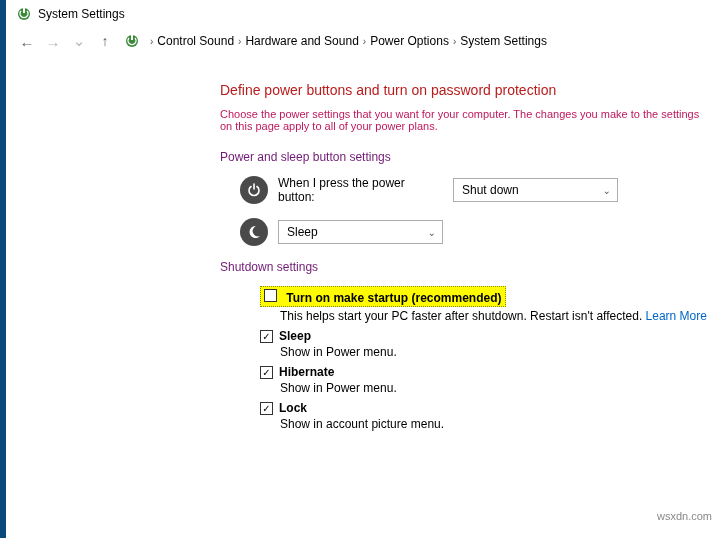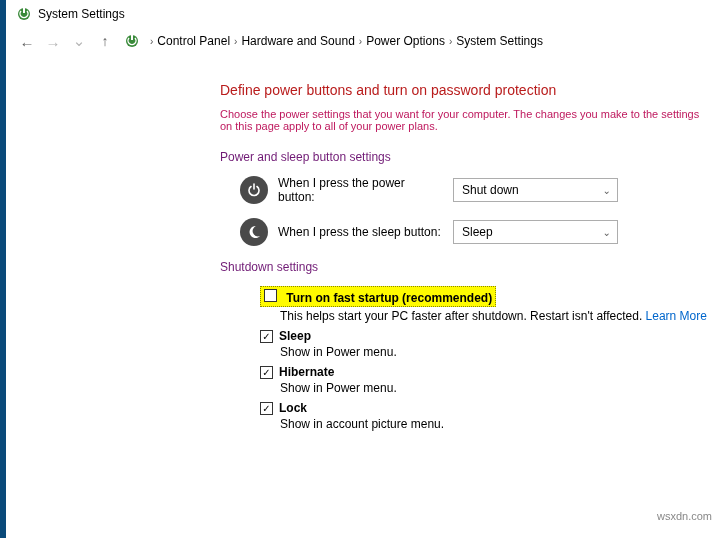--- a/index.html
+++ b/index.html
@@ -166,21 +166,21 @@
   <span class="nav-arrow nav-up">↑</span>
   <span class="power-icon-title" style="margin-left:4px;">
     <svg viewBox="0 0 16 16">
         <circle cx="8" cy="8" r="6" fill="#3a8a3a"></circle>
         <rect x="7" y="2" width="2" height="5" fill="#fff"></rect>
         <path d="M5 5 a4 4 0 1 0 6 0" fill="none" stroke="#fff" stroke-width="1.4"></path>
       </svg>
   </span>
   <div class="breadcrumb">
     <span class="bc-sep">›</span>
-    <span class="bc-item">Control Panel</span>
+    <span class="bc-item">Control Sound</span>
     <span class="bc-sep">›</span>
     <span class="bc-item">Hardware and Sound</span>
     <span class="bc-sep">›</span>
     <span class="bc-item">Power Options</span>
     <span class="bc-sep">›</span>
     <span class="bc-item">System Settings</span>
   </div>
 </div>
 
 <div class="content">
@@ -202,34 +202,33 @@
       <span class="dropdown-caret">⌄</span>
     </div>
   </div>
 
   <div class="button-row">
     <span class="round-icon sleep-round">
       <svg width="16" height="16" viewBox="0 0 16 16">
           <path d="M10 2 a6 6 0 1 0 4 10 a5 5 0 0 1 -4 -10 z" fill="#fff"></path>
         </svg>
     </span>
-    <span class="row-label">When I press the sleep button:</span>
     <div class="dropdown">
       <span>Sleep</span>
       <span class="dropdown-caret">⌄</span>
     </div>
   </div>
 
   <div class="shutdown-settings">
     <div class="section-h">Shutdown settings</div>
 
     <div class="chk-row">
       <span class="highlighted">
         <span class="chk"></span>
-        <span class="chk-label">Turn on fast startup (recommended)</span>
+        <span class="chk-label">Turn on make startup (recommended)</span>
       </span>
     </div>
     <div class="chk-desc fast">
       <span>This helps start your PC faster after shutdown. Restart isn't affected. </span><a class="link">Learn More</a>
     </div>
 
     <div class="chk-row">
       <span class="chk checked"></span>
       <span class="chk-label">Sleep</span>
     </div>

